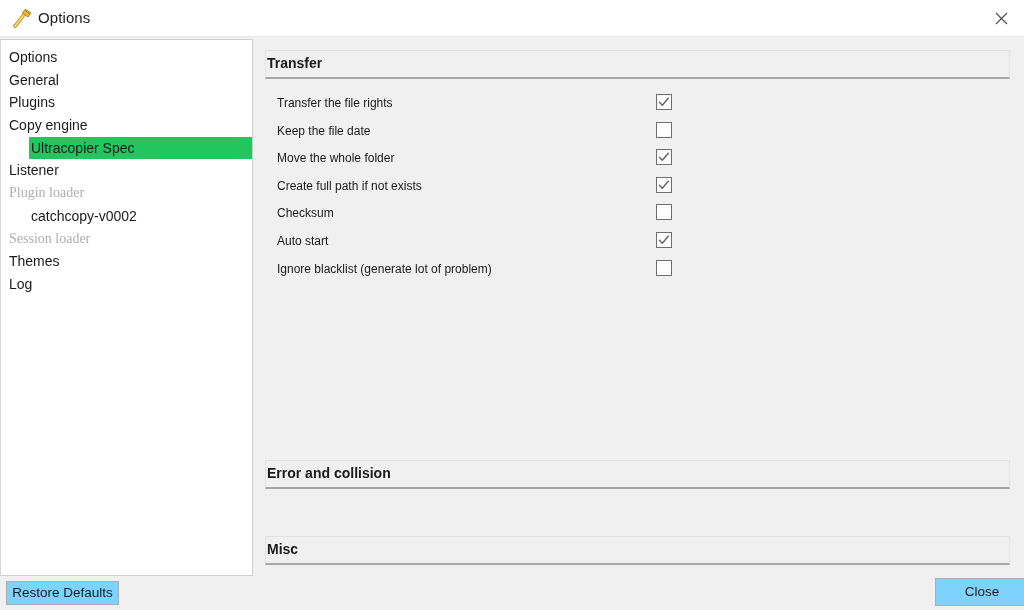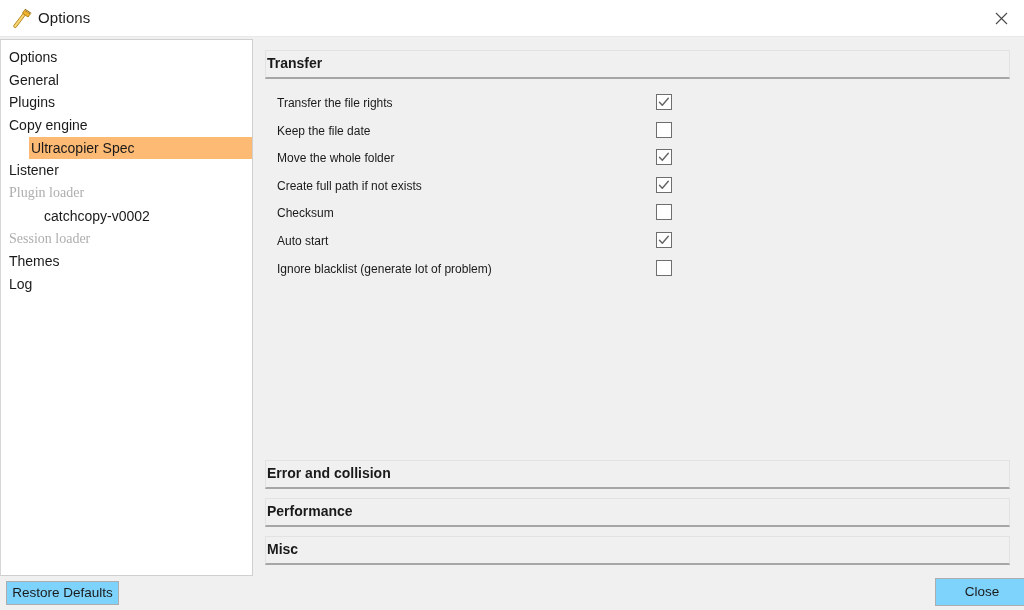--- a/index.html
+++ b/index.html
@@ -71,28 +71,28 @@
   .tree-item {
     height: 22.7px;
     line-height: 22.7px;
     font-size: 14px;
     color: #1a1a1a;
     padding-left: 8px;
     white-space: nowrap;
     cursor: default;
   }
   .tree-item.indent {
-    padding-left: 43px;
+    padding-left: 30px;
   }
   .tree-item.disabled {
     color: #aeaeae;
     font-family: Liberation Serif, serif;
   }
   .tree-item.selected {
-    background: #fdba74;
+    background: #22c55e;
     margin-left: 28px;
     padding-left: 2px;
   }
 
   
   .content {
     position: absolute;
     left: 265px; top: 50px;
     width: 745px;
     height: 516px;
@@ -272,19 +272,18 @@
     </div>
 
     <div class="option-row">
       <span class="option-label">Ignore blacklist (generate lot of problem)</span>
       <span class="checkbox"></span>
     </div>
 
   </div>
 
   <div class="section-header sec-error">Error and collision</div>
-  <div class="section-header sec-perf">Performance</div>
   <div class="section-header sec-misc">Misc</div>
 
 </div>
 
 <button class="btn btn-restore">Restore Defaults</button>
 <button class="btn btn-close">Close</button>
 
 </body></html>

